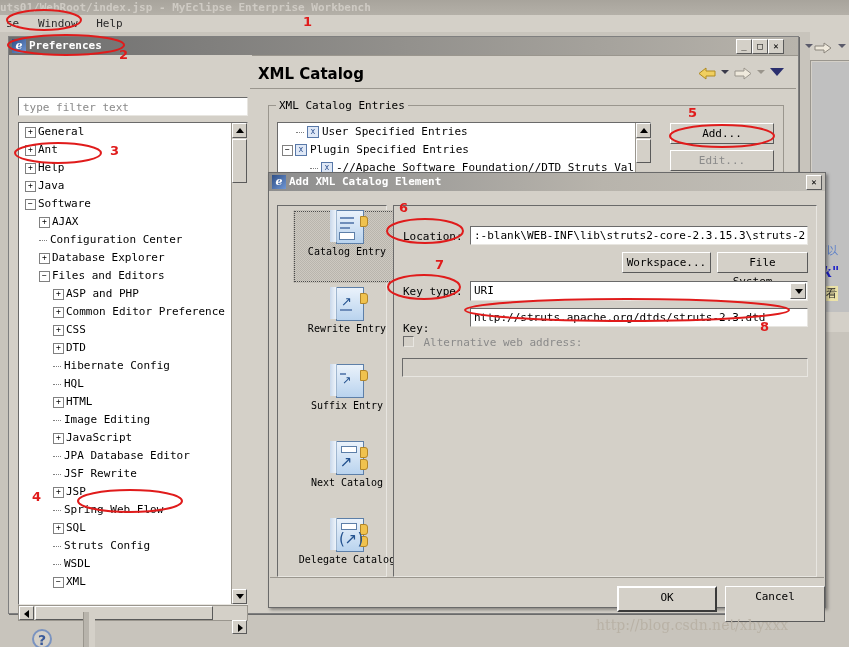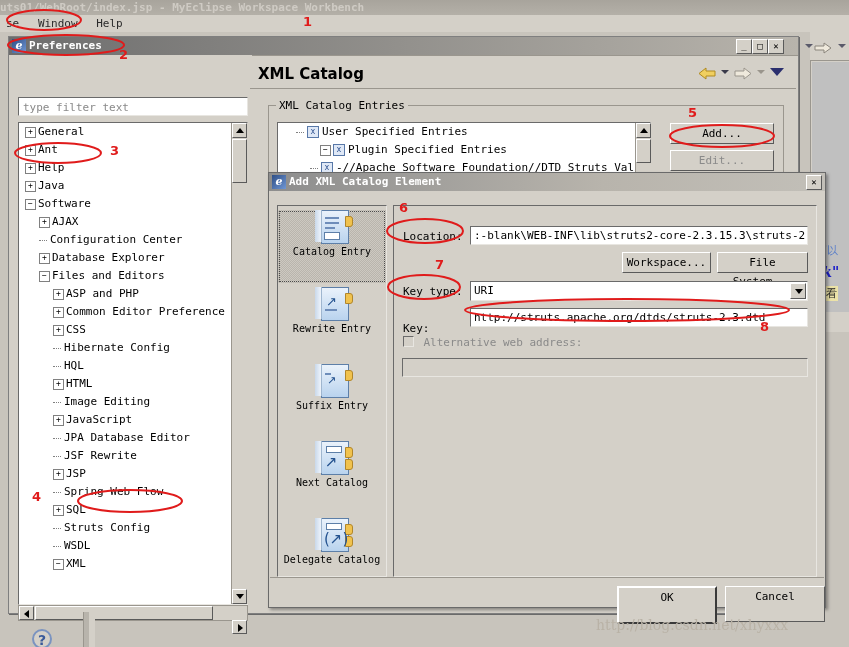--- a/index.html
+++ b/index.html
@@ -179,21 +179,21 @@
     font-size:11px;font-weight:bold;text-align:center;line-height:14px;}
   #add-title-text{left:20px;top:2px;color:#ffffff;font-weight:bold;
     font-family:"DejaVu Sans Mono",monospace;font-size:11px;line-height:14px;
     white-space:nowrap;}
   #entry-type-list{
     left:8px;top:32px;width:110px;height:372px;background:#d4d0c8;
     border:1px solid;border-color:#6a6a6a #e8e6e1 #e8e6e1 #6a6a6a;
     box-sizing:border-box;
   }
   .etitem{
-    width:108px;height:73px;text-align:center;position:relative;
+    width:108px;height:73px;text-align:center;position:relative;margin-left:15px;
   }
   .etitem.sel{
     background:repeating-conic-gradient(#b9b5ad 0% 25%, #cdc9c1 0% 50%) 0 0/2px 2px;
     outline:1px dotted #4a4a4a;outline-offset:-2px;
   }
   .eticon{
     width:34px;height:34px;margin:4px auto 2px auto;position:relative;
   }
   .etlabel{
     font-family:"DejaVu Sans Mono",monospace;font-size:10px;color:#000;
@@ -257,21 +257,21 @@
   }
   
   #stub-a{left:83px;top:612px;width:6px;height:35px;background:#b8b4ac;
     border-left:1px solid #9a968e;border-right:1px solid #9a968e;}
   #stub-b{left:89px;top:612px;width:6px;height:35px;background:#d4d0c8;}
 </style>
 </head>
 <body>
 
 <div class="abs" id="workbench-titlebar">
-  <span>uts01/WebRoot/index.jsp - MyEclipse Workspace Workbench</span>
+  <span>uts01/WebRoot/index.jsp - MyEclipse Enterprise Workbench</span>
 </div>
 
 <div class="abs" id="workbench-menubar">
   <span class="mi">se</span>
   <span class="mi">Window</span>
   <span class="mi">Help</span>
 </div>
 
 <div class="abs" id="workbench-body"></div>
 
@@ -315,20 +315,21 @@
         <div class="trow"><span style="display:inline-block;width:6px"></span><span class="texp">+</span><span class="">Help</span></div>
         <div class="trow"><span style="display:inline-block;width:6px"></span><span class="texp">+</span><span class="">Java</span></div>
         <div class="trow"><span style="display:inline-block;width:6px"></span><span class="texp">−</span><span class="">Software</span></div>
         <div class="trow"><span style="display:inline-block;width:20px"></span><span class="texp">+</span><span class="">AJAX</span></div>
         <div class="trow"><span style="display:inline-block;width:20px"></span><span class="tnone"></span><span class="">Configuration Center</span></div>
         <div class="trow"><span style="display:inline-block;width:20px"></span><span class="texp">+</span><span class="">Database Explorer</span></div>
         <div class="trow"><span style="display:inline-block;width:20px"></span><span class="texp">−</span><span class="">Files and Editors</span></div>
         <div class="trow"><span style="display:inline-block;width:34px"></span><span class="texp">+</span><span class="">ASP and PHP</span></div>
         <div class="trow"><span style="display:inline-block;width:34px"></span><span class="texp">+</span><span class="">Common Editor Preference</span></div>
         <div class="trow"><span style="display:inline-block;width:34px"></span><span class="texp">+</span><span class="">CSS</span></div>
+        <div class="trow"><span style="display:inline-block;width:34px"></span><span class="texp">+</span><span class="">DTD</span></div>
         <div class="trow"><span style="display:inline-block;width:34px"></span><span class="tnone"></span><span class="">Hibernate Config</span></div>
         <div class="trow"><span style="display:inline-block;width:34px"></span><span class="tnone"></span><span class="">HQL</span></div>
         <div class="trow"><span style="display:inline-block;width:34px"></span><span class="texp">+</span><span class="">HTML</span></div>
         <div class="trow"><span style="display:inline-block;width:34px"></span><span class="tnone"></span><span class="">Image Editing</span></div>
         <div class="trow"><span style="display:inline-block;width:34px"></span><span class="texp">+</span><span class="">JavaScript</span></div>
         <div class="trow"><span style="display:inline-block;width:34px"></span><span class="tnone"></span><span class="">JPA Database Editor</span></div>
         <div class="trow"><span style="display:inline-block;width:34px"></span><span class="tnone"></span><span class="">JSF Rewrite</span></div>
         <div class="trow"><span style="display:inline-block;width:34px"></span><span class="texp">+</span><span class="">JSP</span></div>
         <div class="trow"><span style="display:inline-block;width:34px"></span><span class="tnone"></span><span class="">Spring Web Flow</span></div>
         <div class="trow"><span style="display:inline-block;width:34px"></span><span class="texp">+</span><span class="">SQL</span></div>
@@ -381,21 +382,21 @@
 </div>
 <div class="abs" style="left:757px;top:70px;width:0;height:0;border-left:4px solid transparent;border-right:4px solid transparent;border-top:4px solid #9a958c;"></div>
 <div class="abs" style="left:770px;top:68px;width:0;height:0;border-left:7px solid transparent;border-right:7px solid transparent;border-top:8px solid #2b2f6e;"></div>
 
 <div class="abs" id="catalog-group"></div>
 <div class="abs" id="catalog-group-label">XML Catalog Entries</div>
 
 <div class="abs" id="catalog-list">
   <div id="catalog-list-rows">
       <div class="trow" style="height: 18px; line-height: 18px;"><span style="display:inline-block;width:18px"></span><span class="tnone"></span><span class="xicon">x</span><span>User Specified Entries</span></div>
-      <div class="trow" style="height: 18px; line-height: 18px; padding-left: 38px;"><span style="display:inline-block;width:4px"></span><span class="texp">−</span><span class="xicon">x</span><span>Plugin Specified Entries</span></div>
+      <div class="trow" style="height: 18px; line-height: 18px;"><span style="display:inline-block;width:4px"></span><span class="texp">−</span><span class="xicon">x</span><span>Plugin Specified Entries</span></div>
       <div class="trow" style="height: 18px; line-height: 18px;"><span style="display:inline-block;width:32px"></span><span class="tnone"></span><span class="xicon">x</span><span>-//Apache Software Foundation//DTD Struts Validato</span></div>
     </div>
 </div>
 
 <div class="abs vscroll" style="left:635px;top:123px;width:15px;height:53px;">
   <div class="vsbtn">
     <span class="tri tri-up"></span>
   </div>
   <div class="vsthumb" style="height:24px;margin-top:1px;"></div>
 </div>
@@ -490,21 +491,21 @@
     <div class="abs ftext" style="left:76px;top:102px;width:338px;height:19px;line-height:17px;">http://struts.apache.org/dtds/struts-2.3.dtd</div>
 
     <div class="abs" style="left:9px;top:126px;">
       <span class="chkbox"></span>
       <span class="flabel" style="color:#8a8a8a;">Alternative web address:</span>
     </div>
     <div class="abs ftext" style="left:8px;top:152px;width:406px;height:19px;line-height:17px;background:#d4d0c8;"></div>
   </div>
 
   <div class="abs" id="add-btn-rule"></div>
-  <div class="abs pbtn" style="left:348px;top:413px;width:100px;height:38px;line-height:20px;border-width:2px;border-color:#ffffff #3a3a3a #3a3a3a #ffffff;">OK</div>
+  <div class="abs pbtn" style="left:348px;top:413px;width:100px;height:26px;line-height:20px;border-width:2px;border-color:#ffffff #3a3a3a #3a3a3a #ffffff;">OK</div>
   <div class="abs pbtn" style="left:456px;top:413px;width:100px;height:36px;line-height:20px;">Cancel</div>
 </div>
 
 <div class="abs" id="stub-a"></div>
 <div class="abs" id="stub-b"></div>
 
 <div class="abs" id="watermark">http://blog.csdn.net/xhyxxx</div>
 
 <svg class="abs" id="annot" viewBox="0 0 849 647" xmlns="http://www.w3.org/2000/svg">
   <g fill="none" stroke="#e01b1b" stroke-width="2">

